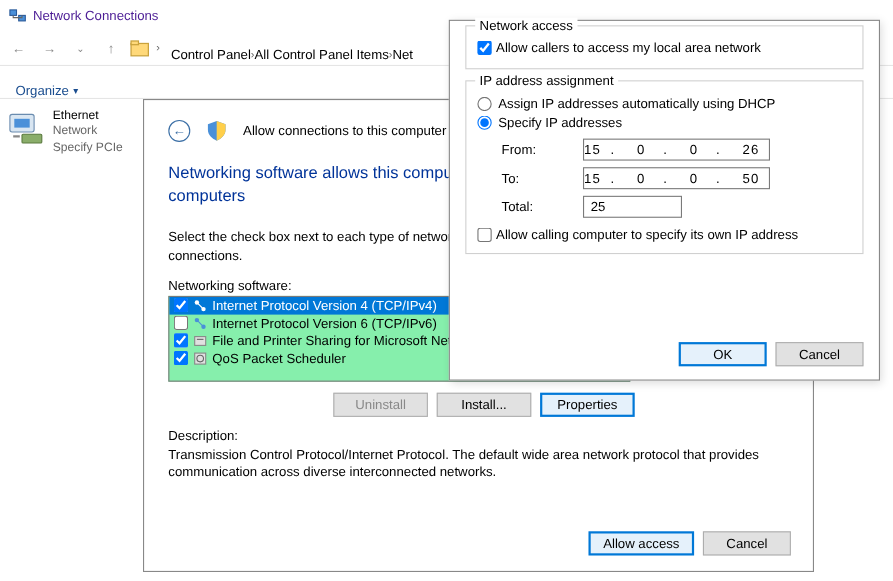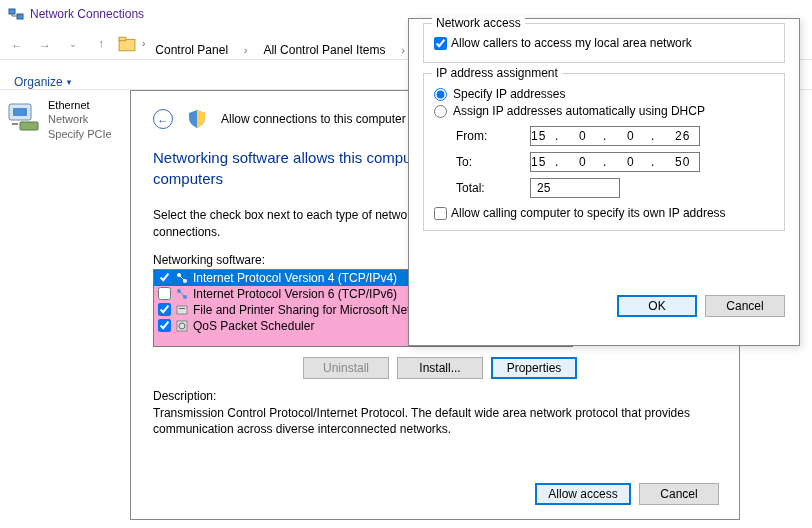--- a/index.html
+++ b/index.html
@@ -3,41 +3,41 @@
 <meta charset="utf-8">
 <style>
 * { box-sizing: border-box; font-family: "Segoe UI", Tahoma, sans-serif; }
 body { margin: 0; background: #fff; width: 812px; height: 528px; overflow: hidden; position: relative; font-size: 12px; }
 .window { position: absolute; background: #fff; }
 .main-window { left: 0; top: 0; width: 812px; height: 528px; }
 .titlebar { height: 28px; display: flex; align-items: center; padding: 0 8px; color: #4c1d95; font-size: 12px; }
 .titlebar-icon { width: 16px; height: 16px; margin-right: 6px; }
 .nav-row { height: 32px; display: flex; align-items: center; padding: 0 6px; gap: 6px; border-bottom: 1px solid #e5e5e5; }
 .nav-arrow { width: 22px; height: 22px; display: flex; align-items: center; justify-content: center; color: #888; }
-.breadcrumb { display: flex; align-items: center; gap: 16px; margin-left: 4px; margin-top: 13px; }
+.breadcrumb { display: flex; align-items: center; gap: 0; margin-left: 4px; margin-top: 13px; }
 .bc-sep { color: #666; font-size: 10px; }
 .bc-item { color: #000; }
 .toolbar { height: 30px; display: flex; align-items: flex-end; padding: 0 14px; border-bottom: 1px solid #e5e5e5; }
 .organize { color: #1a4d8f; display: flex; align-items: center; gap: 4px; }
 .content { display: flex; height: calc(100% - 90px); }
 .sidebar { width: 130px; padding: 8px 6px; }
 .adapter { display: flex; gap: 6px; }
 .adapter svg { flex-shrink: 0; }
 .adapter-info { font-size: 11px; line-height: 1.3; }
 .adapter-name { color: #000; }
 .adapter-sub { color: #666; }
 
 .wizard { position: absolute; left: 130px; top: 90px; width: 610px; height: 430px; border: 1px solid #888; background: #fff; padding: 18px 22px; }
 .wizard-header { display: flex; align-items: center; gap: 14px; margin-bottom: 18px; }
 .back-icon { width: 20px; height: 20px; border: 1px solid #3a6ea5; border-radius: 50%; display: flex; align-items: center; justify-content: center; color: #3a6ea5; }
 .shield { width: 20px; height: 20px; }
 .wizard-title { font-size: 12px; color: #000; }
 .wizard-heading { color: #003399; font-size: 15px; margin: 10px 0 18px 0; line-height: 1.4; }
 .wizard-text { font-size: 12px; color: #000; margin-bottom: 12px; line-height: 1.4; }
-.software-list { border: 1px solid #7a7a7a; width: 420px; height: 78px; background: #f9a8d4; }
+.software-list { border: 1px solid #7a7a7a; width: 420px; height: 78px; background: #86efac; }
 .software-item { display: flex; align-items: center; gap: 4px; padding: 1px 4px; font-size: 12px; }
 .software-item.selected { background: #0078d7; color: #fff; }
 .chk { width: 13px; height: 13px; }
 .button-row { display: flex; gap: 8px; margin: 10px 0 10px 150px; }
 .btn { min-width: 86px; height: 22px; border: 1px solid #adadad; background: #e1e1e1; font-size: 12px; display: inline-flex; align-items: center; justify-content: center; }
 .btn.primary { border: 2px solid #0078d7; background: #e5f1fb; }
 .btn.disabled { color: #888; }
 .desc-label { font-size: 12px; margin-top: 4px; }
 .desc-text { font-size: 12px; color: #000; line-height: 1.4; margin-top: 2px; width: 540px; }
 .wizard-footer { position: absolute; bottom: 14px; right: 20px; display: flex; gap: 8px; }
@@ -48,21 +48,21 @@
 .dialog-body { padding: 4px 14px 10px 14px; font-size: 12px; }
 .group { border: 1px solid #d0d0d0; padding: 10px 10px 10px 10px; margin-bottom: 10px; position: relative; }
 .group-label { position: absolute; top: -8px; left: 8px; background: #fff; padding: 0 4px; font-size: 12px; }
 .check-row { display: flex; align-items: center; gap: 4px; margin: 2px 0; }
 .radio-row { display: flex; align-items: center; gap: 6px; margin: 3px 0; }
 .ip-grid { display: grid; grid-template-columns: 60px 200px; gap: 6px 14px; margin: 8px 0 8px 22px; align-items: center; }
 .ip-input { border: 1px solid #7a7a7a; height: 20px; display: flex; align-items: center; justify-content: center; font-family: "Segoe UI"; letter-spacing: 1px; width: 170px; }
 .ip-input span { width: 32px; text-align: left; }
 .dot { width: 6px; text-align: center; }
 .total-display { border: 1px solid #7a7a7a; height: 20px; width: 90px; padding: 0 6px; display: flex; align-items: center; }
-.dialog-footer { display: flex; gap: 8px; justify-content: flex-end; padding: 16px 14px 12px 0; position: absolute; bottom: 16px; right: 0; }
+.dialog-footer { display: flex; gap: 8px; justify-content: flex-end; padding: 16px 14px 12px 0; position: absolute; bottom: 0; right: 0; }
 input[type=checkbox], input[type=radio] { margin: 0; width: 13px; height: 13px; }
 </style>
 </head>
 <body>
 
 <div class="window main-window">
   <div class="titlebar">
     <svg class="titlebar-icon" viewBox="0 0 16 16">
         <rect x="1" y="3" width="6" height="5" fill="#4a90d9" stroke="#2a5a99"></rect>
         <rect x="9" y="8" width="6" height="5" fill="#4a90d9" stroke="#2a5a99"></rect>
@@ -179,26 +179,26 @@
     <div class="group">
       <div class="group-label">Network access</div>
       <div class="check-row">
         <input type="checkbox" checked="" style="">
         <span>Allow callers to access my local area network</span>
       </div>
     </div>
     <div class="group" style="padding-bottom:8px">
       <div class="group-label">IP address assignment</div>
       <div class="radio-row">
+        <input type="radio" name="ipmode" style="">
+        <span>Assign IP addresses automatically using DHCP</span>
+      </div>
+      <div class="radio-row">
         <input type="radio" name="ipmode" checked="" style="">
         <span>Specify IP addresses</span>
-      </div>
-      <div class="radio-row">
-        <input type="radio" name="ipmode" style="">
-        <span>Assign IP addresses automatically using DHCP</span>
       </div>
       <div class="ip-grid">
         <span>From:</span>
         <div class="ip-input">
           <span>15</span>
             <span class="dot">.</span>
           <span>0</span>
             <span class="dot">.</span>
           <span>0</span>
             <span class="dot">.</span>

